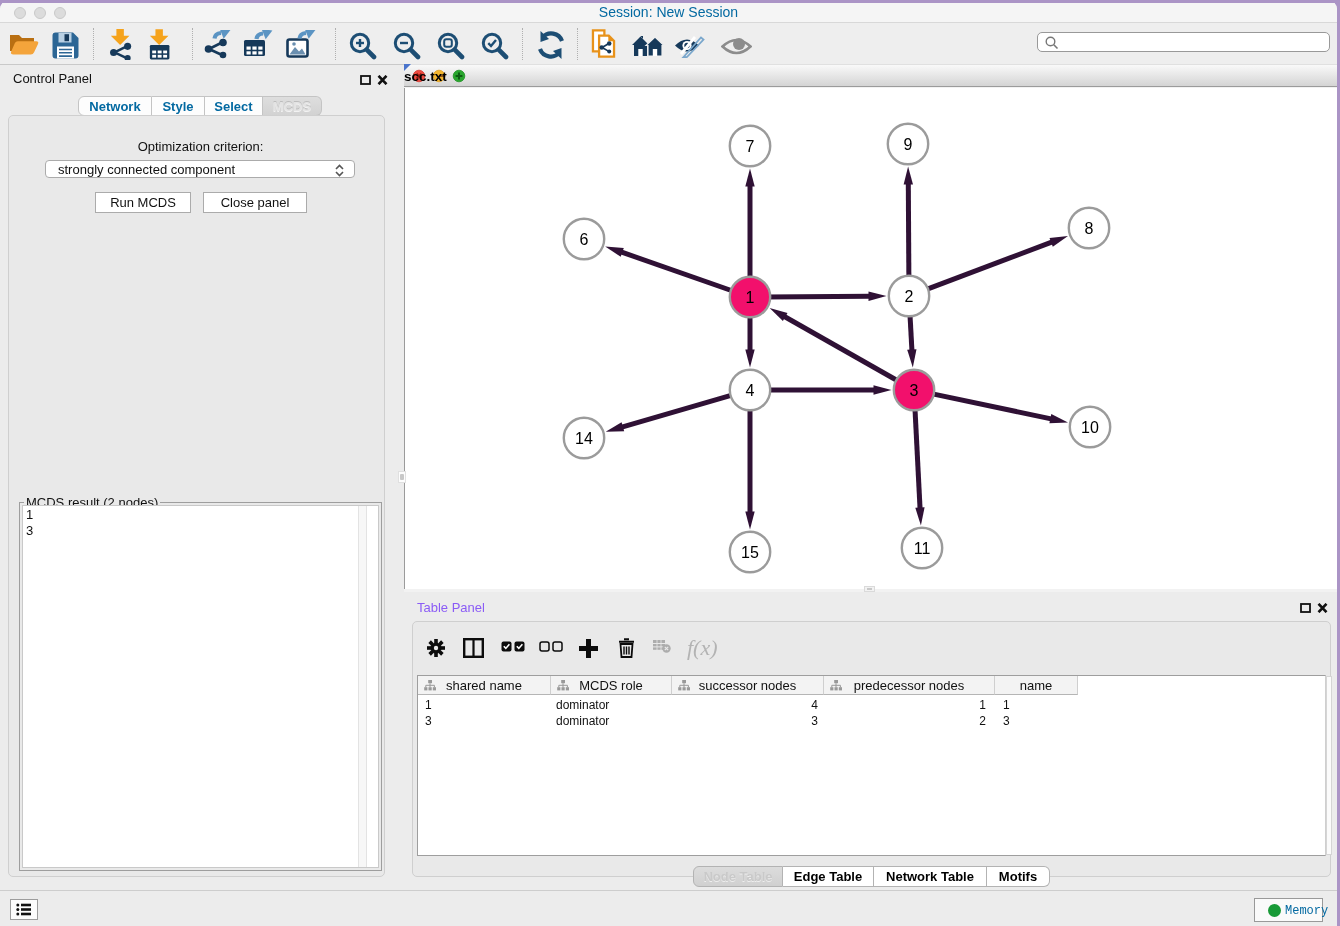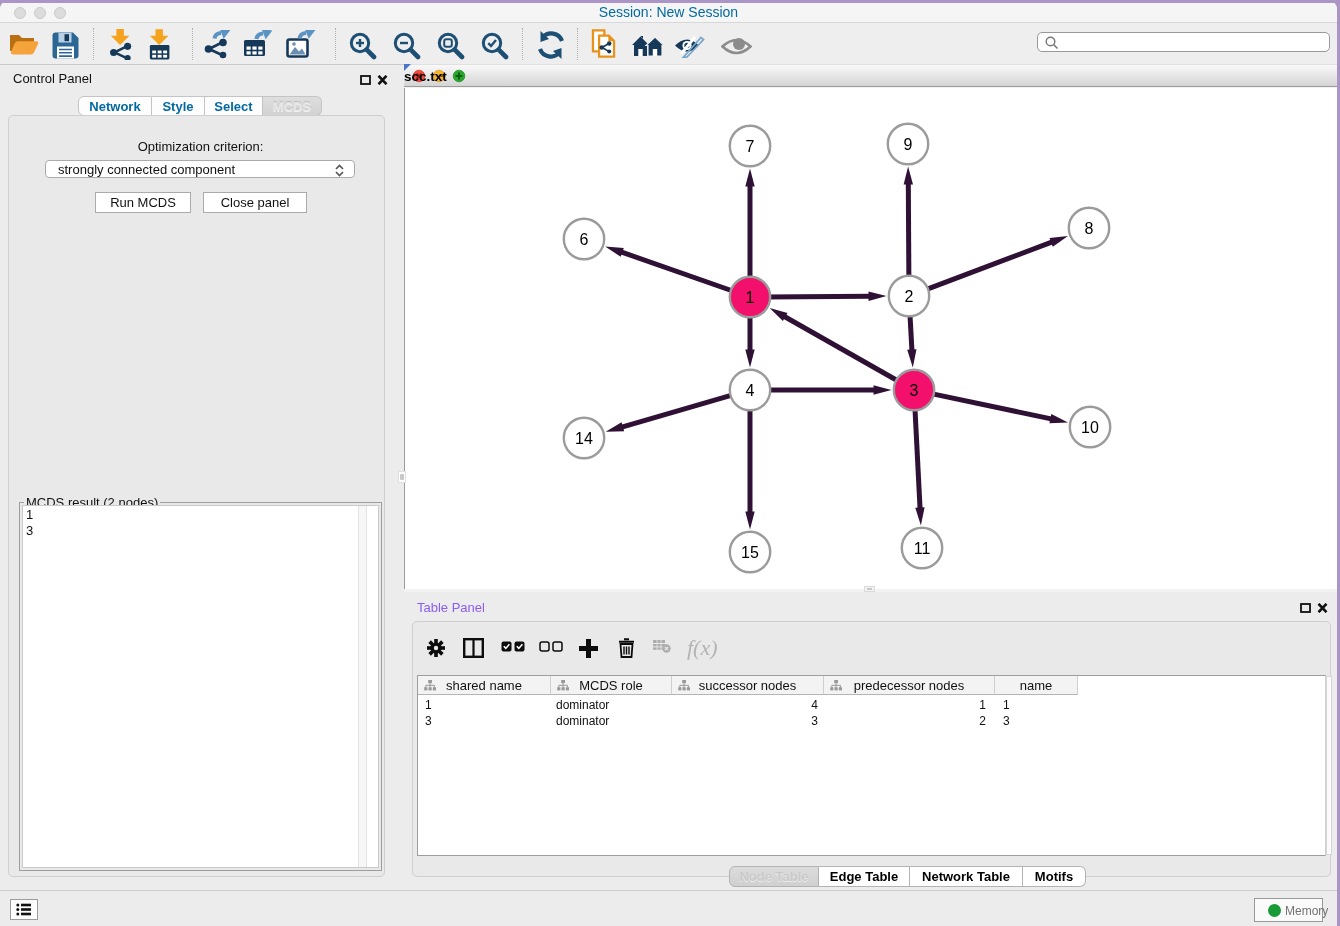--- a/index.html
+++ b/index.html
@@ -37,27 +37,27 @@
 #canvas { position:absolute; left:0; top:24px; width:933px; height:501px; background:#fff; border-left:1px solid #9b9b9b; }
 
 #tpanel { position:absolute; left:404px; top:597px; width:933px; height:292px; background:#ececec; }
 #tp-box { position:absolute; left:8px; top:24px; width:919px; height:256px; background:#e9e9e9; border:1px solid #cfcfcf; border-radius:5px; }
 #ttable { position:absolute; left:417px; top:675px; width:909px; height:181px; background:#fff; border:1px solid #9e9e9e; border-right:1px solid #cfcfcf; }
 .th { position:absolute; top:0; height:19px; background:#f3f3f3; border-right:1px solid #cfcfcf; border-bottom:1px solid #b5b5b5; font-size:13px; color:#111; text-align:center; line-height:19px; }
 .treeicon { position:absolute; left:6px; top:4px; }
 .td { position:absolute; font-size:12px; color:#111; }
 #btabs { position:absolute; left:693px; top:866px; height:21px; display:flex; }
 .btab { height:21px; background:#fff; border:1px solid #b3b3b3; border-left:none; font-size:13px; font-weight:bold; color:#000; line-height:20px; text-align:center; }
-.btab.first { border-left:1px solid #b3b3b3; border-radius:6px 0 0 6px;margin-left:36px; }
+.btab.first { border-left:1px solid #b3b3b3; border-radius:6px 0 0 6px; }
 .btab.last { border-radius:0 6px 6px 0; }
 .btab.sel { background:linear-gradient(#dcdcdc,#d0d0d0); color:#c9c9c9; text-shadow:0 1px 0 #eeeeee; }
 
 #statusbar { position:absolute; left:0; top:890px; width:1337px; height:36px; background:#ececec; border-top:1px solid #cdcdcd; }
 #listbtn { position:absolute; left:10px; top:8px; width:28px; height:21px; background:#fcfcfc; border:1px solid #9d9d9d; }
-#membtn { position:absolute; left:1254px; top:7px; width:69px; height:24px; background:#fafafa; border:1px solid #999; font-size:12px; color:#737373; }
+#membtn { position:absolute; left:1254px; top:7px; width:69px; height:24px; background:#fafafa; border:1px solid #999; font-size:12px; color:#0369a1;font-family:Liberation Mono, monospace; }
 </style>
 </head>
 <body>
 <div id="topstrip" style="position:absolute; left:0; top:0; width:1340px; height:3px; background:#ab94c6; z-index:50;"></div>
 <div id="app">
   <div id="titlebar">
     <div class="tl" style="left:14px;"></div>
     <div class="tl" style="left:34px;"></div>
     <div class="tl" style="left:54px;"></div>
     <div id="wtitle">Session: New Session</div>

